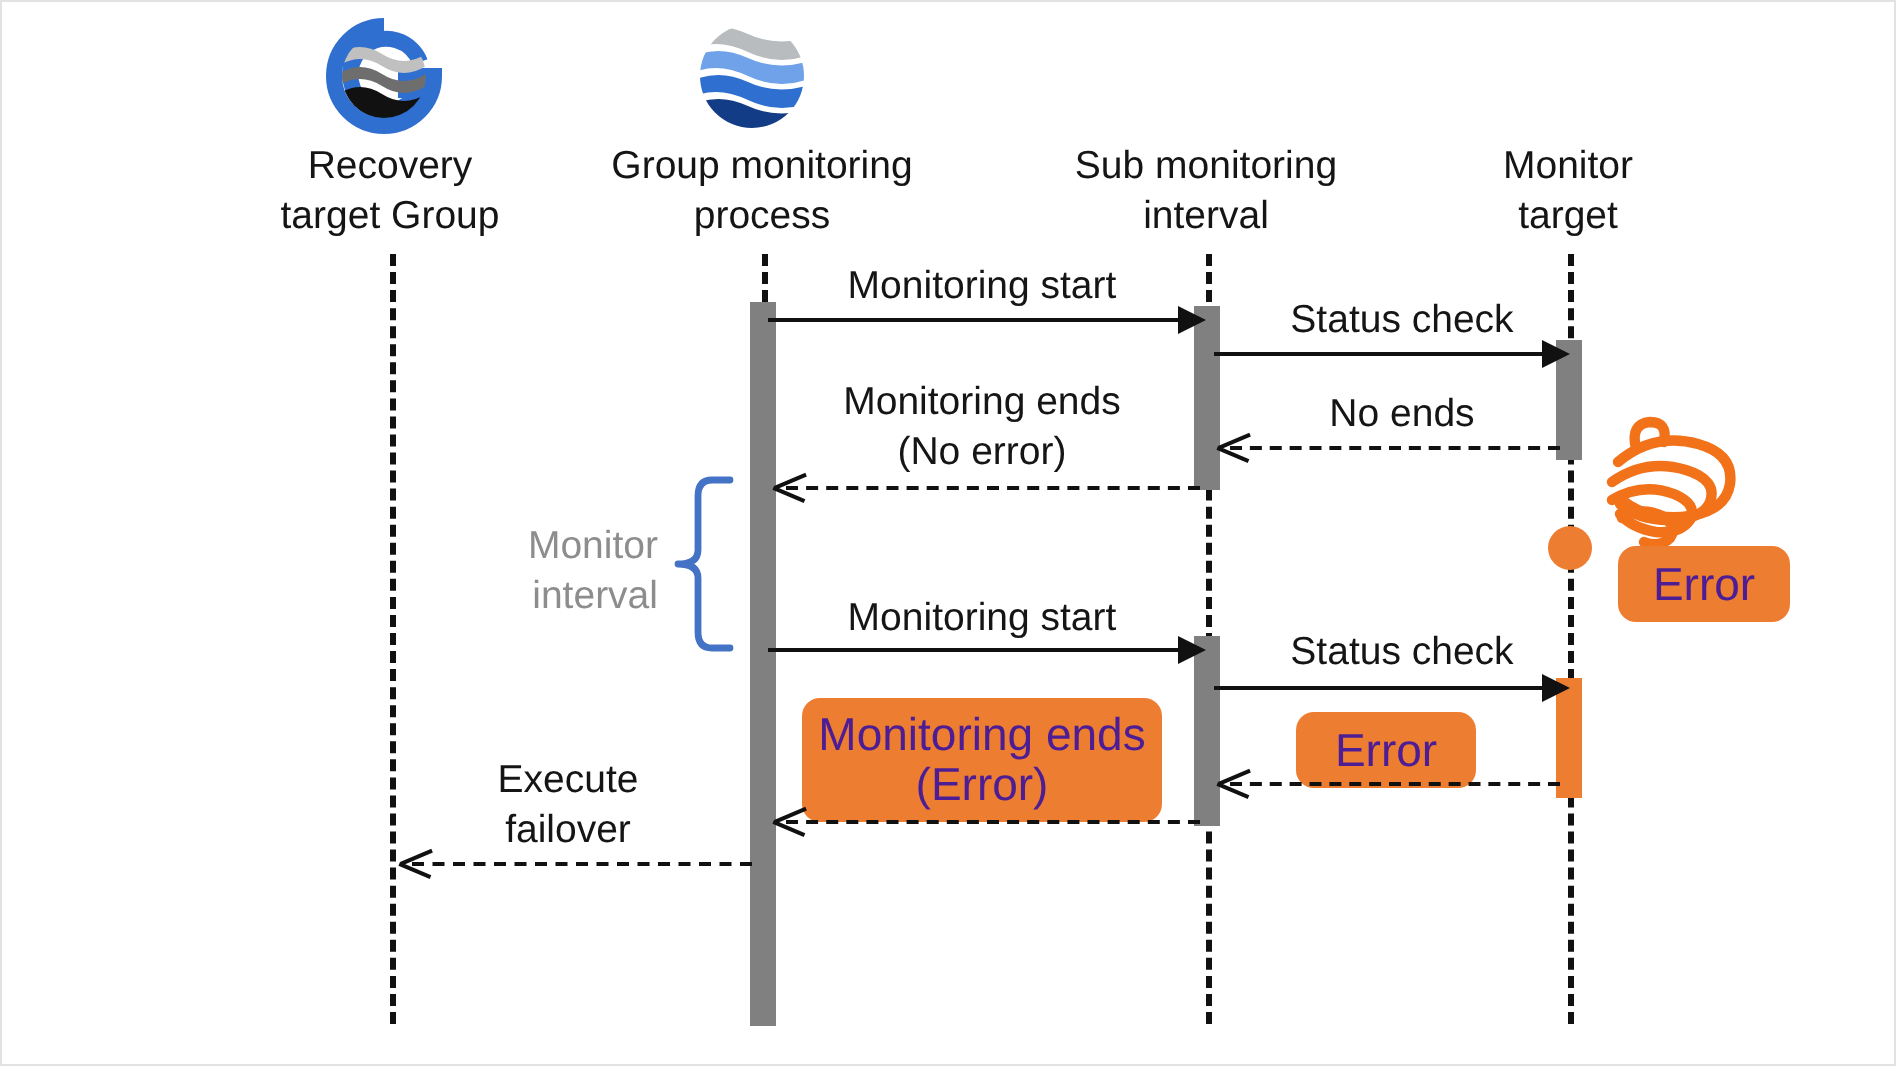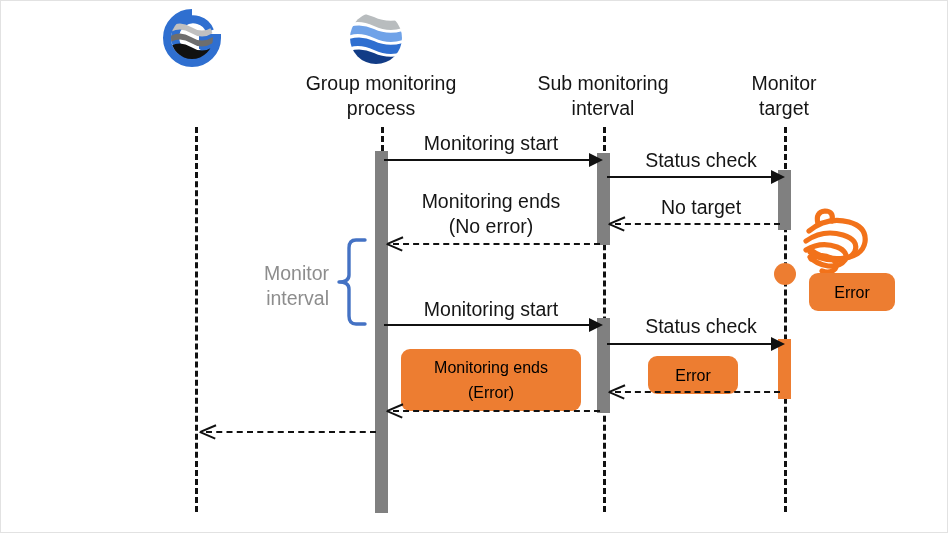--- a/index.html
+++ b/index.html
@@ -64,22 +64,22 @@
     content:"";position:absolute;left:0;top:8px;
     width:17px;height:0;border-top:2px solid #111;
     transform-origin:0 0;
   }
   .head-open:before{transform:rotate(-23deg);}
   .head-open:after{transform:rotate(23deg);}
   .obox{
     position:absolute;
     background:#ED7D31;
     border-radius:9px;
-    color:#000000;
-    font-size:16px;
+    color:#4c1d95;
+    font-size:23px;
     line-height:25px;
     display:flex;
     align-items:center;
     justify-content:center;
     text-align:center;
     white-space:pre-line;
   }
   .brace-label{
     position:absolute;
     text-align:right;
@@ -108,20 +108,22 @@
           </clipPath>
       </defs>
       <path d="M33 6 A25 25 0 1 0 58 31 L44 31 L44 38 L50.5 38 A18 18 0 1 1 51 24" fill="none" stroke="#2f6fd0" stroke-width="8" stroke-linecap="butt"></path>
       <g clip-path="url(#gclip)">
         <path d="M10 20 q11 -7 22 0 t22 0 v6 q-11 7 -22 0 t-22 0 z" fill="#c0c0c0"></path>
         <path d="M10 30 q11 -7 22 0 t22 0 v6 q-11 7 -22 0 t-22 0 z" fill="#6e6e6e"></path>
         <path d="M10 40 q11 -7 22 0 t22 0 v14 h-44 z" fill="#111111"></path>
       </g>
     </svg>
   </div>
+  <div class="hdr" style="left:94px;top:70px;width:200px;">Recovery
+target Group</div>
   <div class="lifeline" style="left:194px;top:126px;height:385px;"></div>
 
   <div class="icon" style="left:344px;top:6px;width:62px;height:62px;">
     <svg width="62" height="62" viewBox="0 0 62 62">
       <defs>
         <clipPath id="glclip">
             <circle cx="31" cy="31" r="26"></circle>
           </clipPath>
       </defs>
       <g clip-path="url(#glclip)">
@@ -152,21 +154,21 @@
   <div class="activation err" style="left:777px;top:338px;height:60px;"></div>
 
   <div class="msg-label" style="left:390px;top:130px;width:200px;">Monitoring start</div>
   <div class="arrow-solid" style="left:383px;top:158px;width:207px;"></div>
   <div class="head-filled" style="left:588px;top:152px;"></div>
 
   <div class="msg-label" style="left:610px;top:147px;width:180px;">Status check</div>
   <div class="arrow-solid" style="left:606px;top:175px;width:166px;"></div>
   <div class="head-filled" style="left:770px;top:169px;"></div>
 
-  <div class="msg-label" style="left:620px;top:194px;width:160px;">No target</div>
+  <div class="msg-label" style="left:620px;top:194px;width:160px;">No ends</div>
   <div class="arrow-dash" style="left:614px;top:222px;width:165px;"></div>
   <div class="head-open" style="left:608px;top:214px;"></div>
 
   <div class="msg-label" style="left:390px;top:188px;width:200px;">Monitoring ends
 (No error)</div>
   <div class="arrow-dash" style="left:392px;top:242px;width:207px;"></div>
   <div class="head-open" style="left:386px;top:234px;"></div>
 
   <div class="brace-label" style="left:196px;top:260px;width:132px;">Monitor
 interval</div>
@@ -200,16 +202,18 @@
 
   <div class="obox" style="left:647px;top:355px;width:90px;height:38px;">Error</div>
   <div class="arrow-dash" style="left:614px;top:390px;width:165px;"></div>
   <div class="head-open" style="left:608px;top:382px;"></div>
 
   <div class="obox" style="left:400px;top:348px;width:180px;height:62px;">Monitoring ends
 (Error)</div>
   <div class="arrow-dash" style="left:392px;top:409px;width:207px;"></div>
   <div class="head-open" style="left:386px;top:401px;"></div>
 
+  <div class="msg-label" style="left:188px;top:377px;width:190px;">Execute
+failover</div>
   <div class="arrow-dash" style="left:205px;top:430px;width:170px;"></div>
   <div class="head-open" style="left:199px;top:422px;"></div>
 
 </div>
 
 </body></html>

